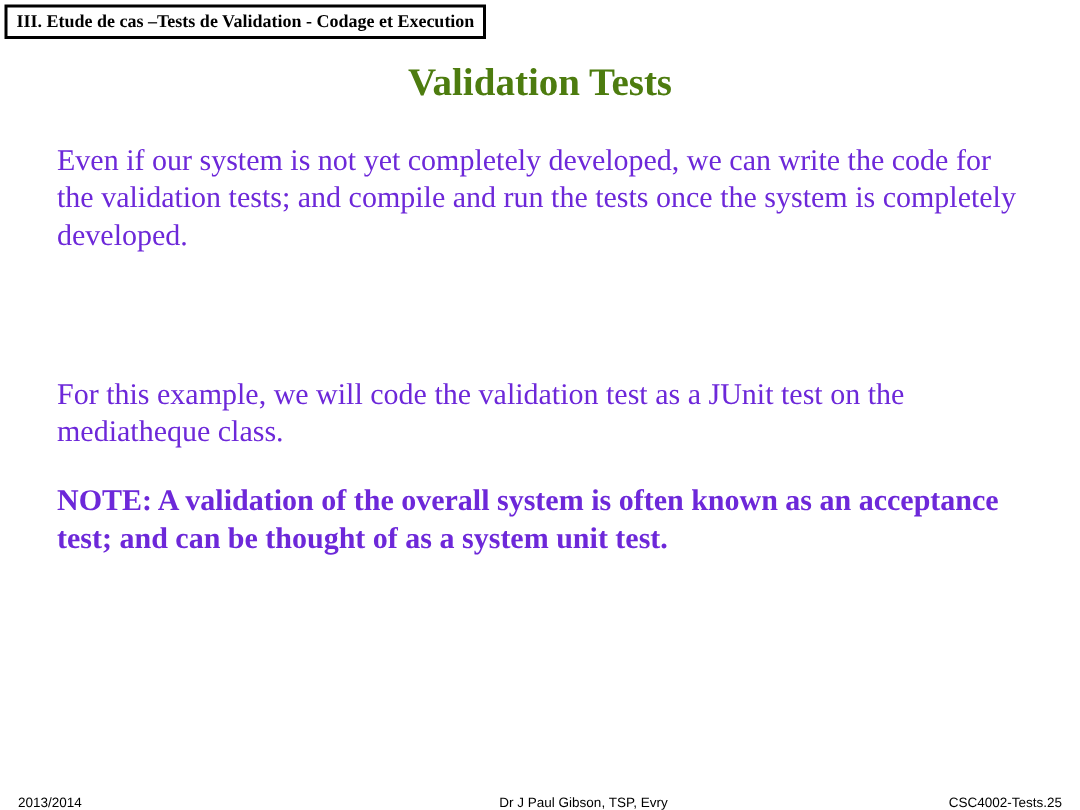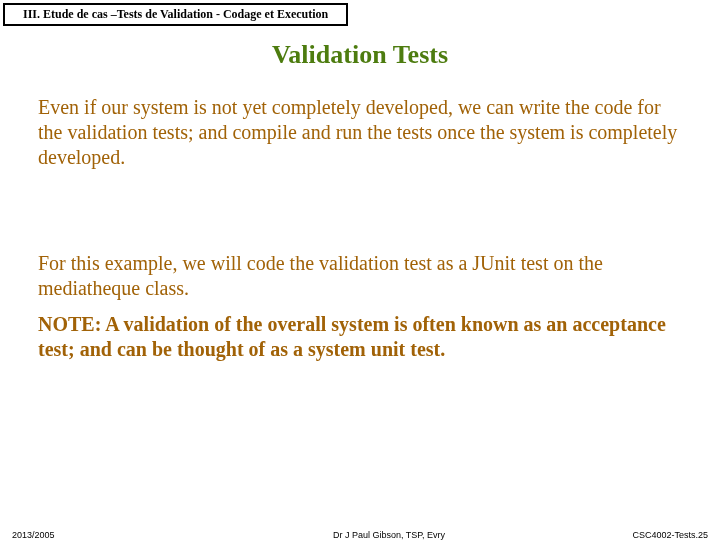--- a/index.html
+++ b/index.html
@@ -9,46 +9,46 @@
     background: #ffffff;
     font-family: "Times New Roman", Times, serif;
     position: relative;
     overflow: hidden;
   }
   .header-box {
     position: absolute;
     top: 3px;
     left: 3px;
     border: 2px solid #000;
-    padding: 2px 18px;
+    padding: 2px 6px;
     font-size: 12px;
     font-weight: bold;
     background: #fff;
   }
   .title {
     position: absolute;
     top: 40px;
     left: 0;
     width: 100%;
     text-align: center;
     font-size: 26px;
     font-weight: bold;
     color: #4d7c0f;
   }
   .para {
     position: absolute;
     left: 38px;
     right: 38px;
     font-size: 20px;
     line-height: 1.25;
-    color: #a16207;
+    color: #6d28d9;
   }
   .p1 { top: 95px; }
   .p2 { top: 215px; margin-top: 36px; }
-  .p3 { top: 312px; font-weight: bold; }
+  .p3 { top: 322px; font-weight: bold; }
   .footer {
     position: absolute;
     bottom: 10px;
     left: 0;
     width: 100%;
     font-family: Arial, sans-serif;
     font-size: 9px;
     color: #000;
   }
   .footer-left { position: absolute; left: 12px; }
@@ -62,16 +62,16 @@
   <span>III. Etude de cas –Tests de Validation - Codage et Execution</span>
 </div>
 
 <div class="title">Validation Tests</div>
 
 <div class="para p1">Even if our system is not yet completely developed, we can write the code for the validation tests; and compile and run the tests once the system is completely developed.</div>
 <div class="para p2">For this example, we will code the validation test as a JUnit test on the mediatheque class.</div>
 <div class="para p3">NOTE: A validation of the overall system is often known as an acceptance test; and can be thought of as a system unit test.</div>
 
 <div class="footer">
-  <span class="footer-left">2013/2005</span>
+  <span class="footer-left">2013/2014</span>
   <span class="footer-center">Dr J Paul Gibson, TSP, Evry</span>
   <span class="footer-right">CSC4002-Tests.25</span>
 </div>
 
 </body></html>

